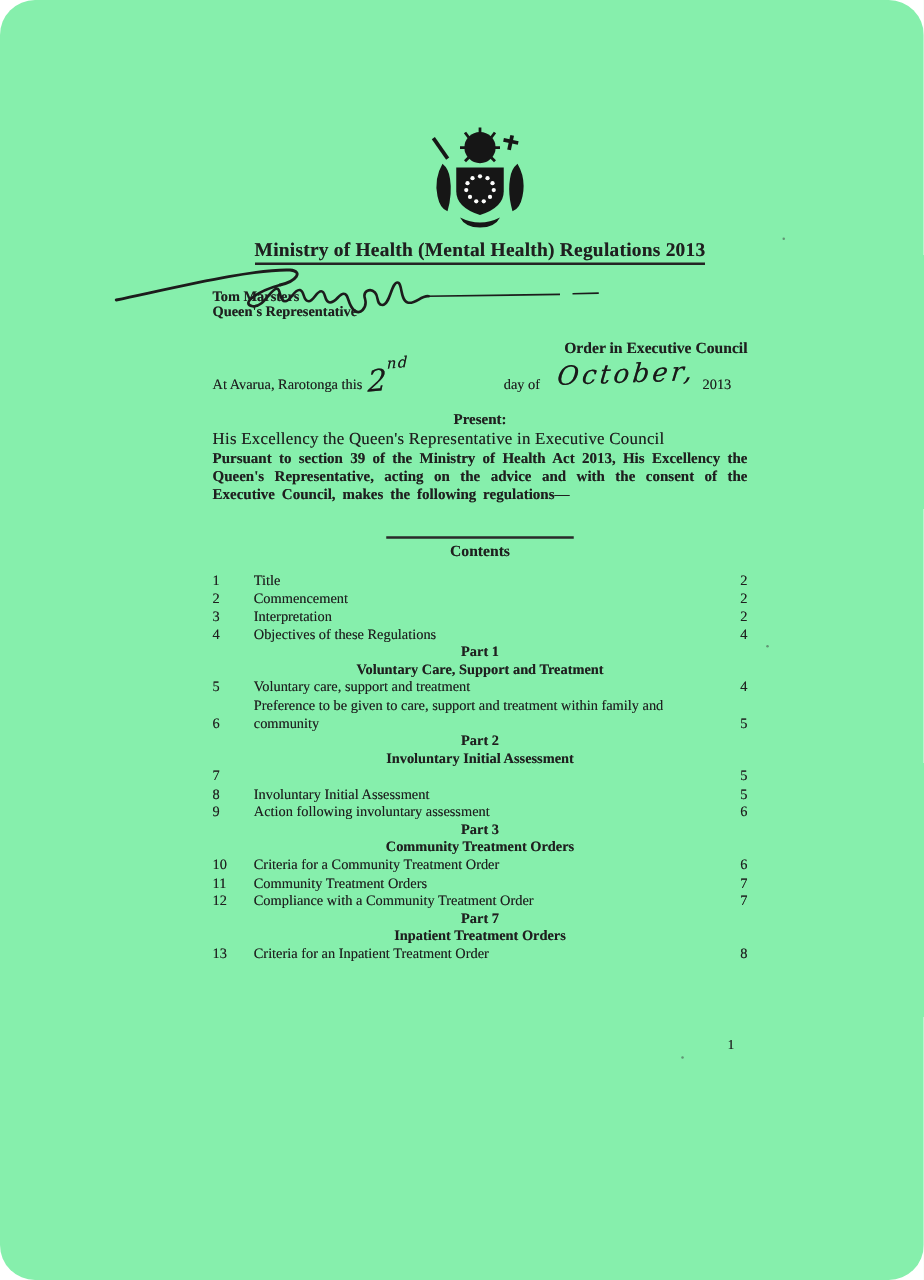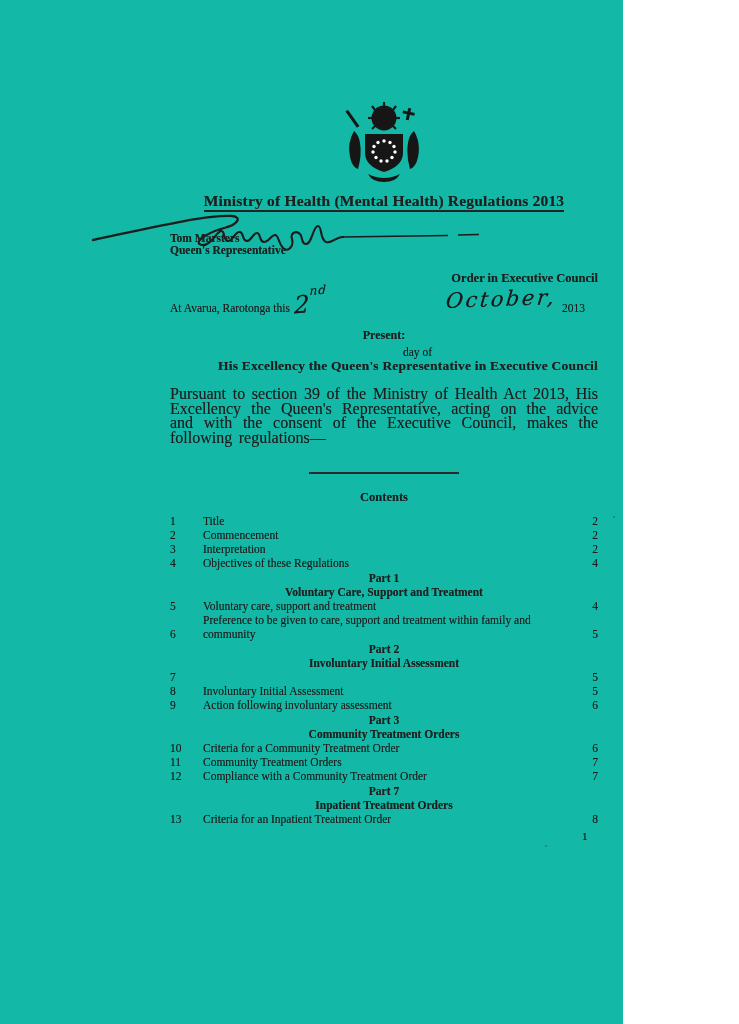--- a/index.html
+++ b/index.html
@@ -1,23 +1,24 @@
 <!DOCTYPE html>
 <html><head>
 <meta charset="utf-8">
 <style>
   html,body { margin:0; padding:0; background:#ffffff; }
   .page {
     position:relative;
-    width:623px; height:1024px;
-    background:#14b8a6;
+    width:739px; height:1024px;
+    background:#86efac;
     font-family:"Liberation Serif", serif;
     color:#1f1f1f;
     overflow:hidden;
     text-shadow:0 0 .5px rgba(25,25,25,.55);
+    border-radius:28px;
   }
   .col { position:absolute; left:170px; top:0; width:428px; }
 
   .crest { display:block; margin:101px auto 0 auto; filter:blur(.35px); }
 
   .doc-title {
     margin-top:7px; text-align:center;
     font-size:15.5px; font-weight:bold; letter-spacing:.2px;
   }
   .doc-title span { border-bottom:2px solid #242424; padding-bottom:1px; }
@@ -27,35 +28,35 @@
   .sig-names {
     position:absolute; left:0; right:0; bottom:0;
     display:flex; justify-content:space-between;
     font-weight:bold; font-size:11.5px;flex-direction:column;
   }
 
   .order-heading { margin-top:15px; text-align:right; font-weight:bold; font-size:12.5px; }
 
   .date-line { position:relative; height:36px; margin-top:4px; font-size:11.5px;text-align:right; }
   .date-line .prefix   { position:absolute; left:0;   top:12px; }
-  .date-line .conn     { position:absolute; left:233px; top:12px;margin-top:44px; }
+  .date-line .conn     { position:absolute; left:233px; top:12px; }
   .date-line .year     { position:absolute; left:392px; top:12px; }
   .hand { font-style:italic; font-family:"DejaVu Serif", serif; color:#191919; }
   .date-line .day   { position:absolute; left:124px; top:0; font-size:24px; transform:rotate(-5deg) skewX(-6deg); }
   .date-line .day sup { font-size:12px; top:-8px; position:relative; letter-spacing:1px; }
   .date-line .month { position:absolute; left:276px; top:-3px; font-size:21px; letter-spacing:2.5px; transform:rotate(-2deg) skewX(-8deg); }
 
   .present-label { margin-top:2px; text-align:center; font-weight:bold; font-size:12px; }
 
-  .council-heading { margin-top:15px; text-align:right; font-weight:bold; font-size:13.5px; letter-spacing:.2px; }
-
-  .pursuant { margin-top:13px; font-size:16px; line-height:14.7px; text-align:justify; word-spacing:2.5px; }
+  .council-heading { margin-top:0; text-align:left; font-weight:normal; font-size:13.5px; letter-spacing:.2px; }
+
+  .pursuant { font-size:12px; line-height:14.7px; text-align:justify; word-spacing:2.5px;font-weight:bold; }
 
   .contents-rule { width:150px; margin:26px auto 0 auto; border-top:2px solid #2a2a2a; }
-  .contents-heading { margin-top:16px; text-align:center; font-weight:bold; font-size:12.5px; }
+  .contents-heading { margin-top:3px; text-align:center; font-weight:bold; font-size:12.5px; }
 
   .toc { margin-top:9px; font-size:11.5px; line-height:14.2px; }
   .toc-row { display:flex; align-items:flex-end; }
   .toc-num { width:33px; flex:0 0 33px; }
   .toc-title { width:355px; flex:0 0 355px; }
   .toc-page { flex:1; text-align:right; }
   .part-line { text-align:center; font-weight:bold; }
 
   .page-number { position:absolute; left:582px; top:830px; font-size:11px; }
 

